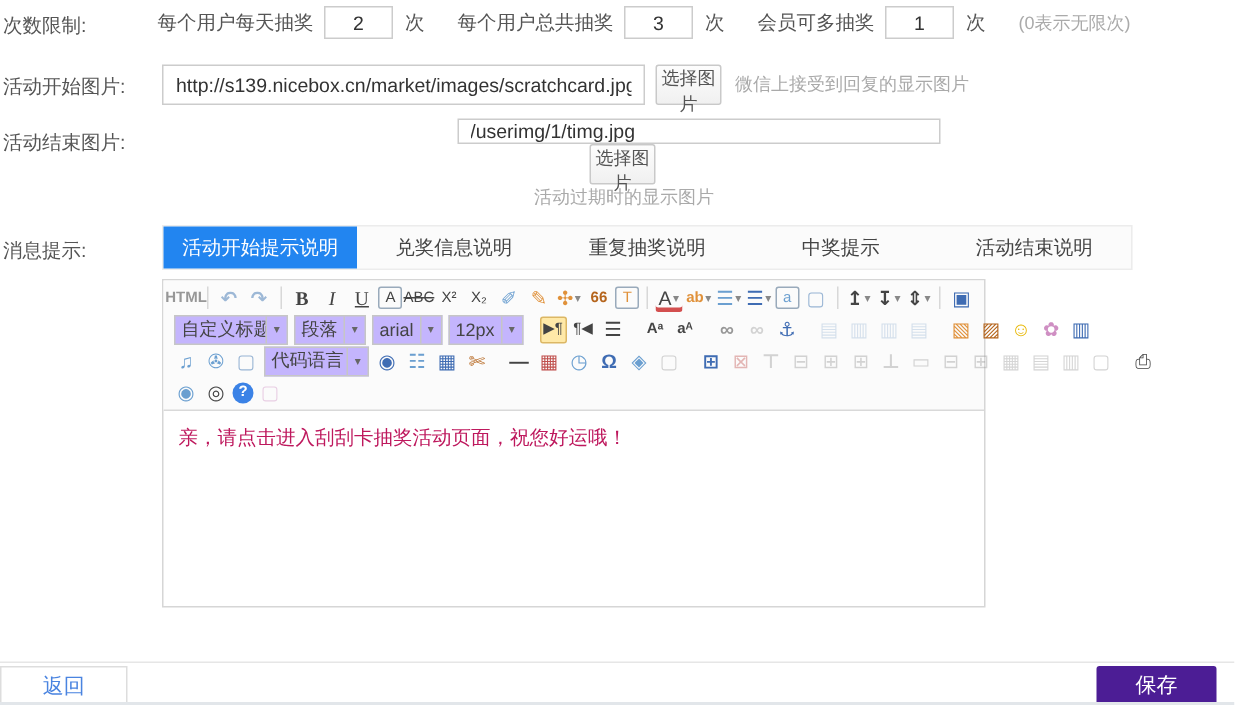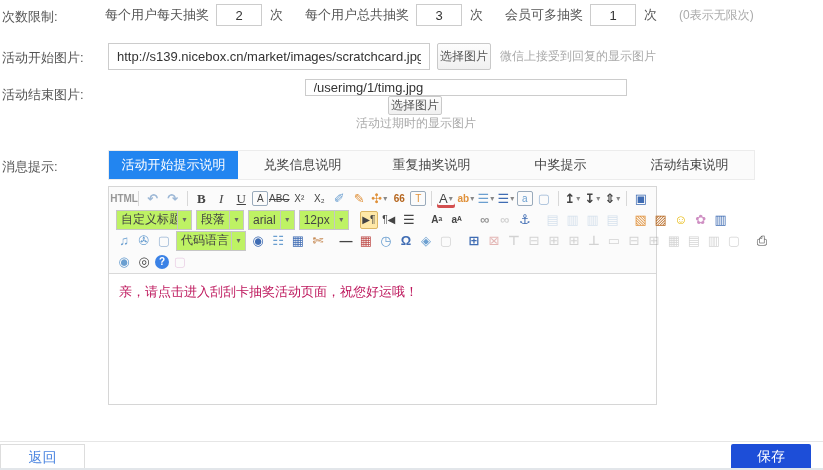--- a/index.html
+++ b/index.html
@@ -17,21 +17,21 @@
   .num-input { width:46px; height:22px; border:1px solid #ccc; text-align:center;
     font-size:13px; color:#333; outline:none; }
   .hint { font-size:12px; color:#aaa; }
 
   
   .r2 { top:42px; height:28px; }
   .r3 { top:79px; height:28px;flex-direction:column; }
   .r2 .lbl,.r3 .lbl { top:7px; }
   .url-input { margin-left:108px; width:322px; height:27px; border:1px solid #ccc;
     padding:0 8px; font-size:13px; color:#333; outline:none; }
-  .pick-btn { margin-left:7px; width:54px; height:27px; border:1px solid #c9c9c9;
+  .pick-btn { margin-left:7px; width:44px; height:27px; border:1px solid #c9c9c9;
     background:linear-gradient(#fdfdfd,#f0f0f0); font-size:12px; color:#555;
     border-radius:2px; cursor:pointer; font-family:inherit; }
   .r2 .hint,.r3 .hint { margin-left:9px; }
 
   
   .r4 { top:114px; height:27px; }
   .r4 .lbl { top:6px; }
   .grp-wrap { margin-left:108px; display:flex; }
   .grp-btn { width:62px; height:26px; background:#fff; border:1px solid #ddd;
     border-left:none; font-size:13px; color:#444; line-height:24px; text-align:center;
@@ -51,21 +51,21 @@
   .editor { position:absolute; left:108px; top:186px; width:549px; height:219px;
     border:1px solid #d6d6d6; background:#fff; }
   .toolbar { background:#fbfbfb; border-bottom:1px solid #d9d9d9; padding:1px 2px; }
   .tb-row { display:flex; align-items:center; height:21px; padding:0 3px; }
   .tb-icon { min-width:18px; height:18px; line-height:17px; text-align:center;
     font-size:13px; margin:0 1px; border-radius:2px; cursor:pointer; color:#556;
     display:inline-flex; align-items:center; justify-content:center; padding:0 1px; }
   .tb-sep { width:1px; height:15px; background:#d8d8d8; margin:0 4px; }
   .tb-gap { flex:1; }
   .tb-dd { font-size:8px; color:#888; margin-left:1px; }
-  .tb-select { height:20px; border:1px solid #c6c6c6; background:#bef264; display:flex;
+  .tb-select { height:20px; border:1px solid #c6c6c6; background:#c4b5fd; display:flex;
     align-items:center; margin:0 2px; cursor:pointer; }
   .tb-select .sel-label { flex:1; font-size:12px; color:#444; padding:0 4px;
     overflow:hidden; white-space:nowrap; }
   .tb-select .sel-arrow { width:14px; height:100%; border-left:1px solid #c6c6c6;
     font-size:8px; color:#666; display:flex; align-items:center; justify-content:center; }
   .c-dark{color:#444} .c-gray{color:#979797} .c-blue{color:#6b9fd0} .c-dblue{color:#3f6cb3}
   .c-lblue{color:#9db8d6} .c-orange{color:#e0913a} .c-brown{color:#b5651d}
   .c-red{color:#c0504d} .c-yellow{color:#e8b702} .c-pink{color:#cf8fc3}
   .b{font-weight:bold} .i{font-style:italic} .u{text-decoration:underline}
   .serif{font-family:"Liberation Serif","DejaVu Serif",serif}
@@ -77,21 +77,21 @@
   .active-ic{background:#ffe9a8; border:1px solid #dcb765}
   .content { padding:9px 10px; font-size:13px; color:#be185d; height:131px; outline:none; }
 
   
   .footer { position:absolute; left:0; top:441px; width:823px; height:29px;
     border-top:1px solid #e6e6e6; background:#fff; }
   .back-btn { position:absolute; left:0; top:2px; width:85px; height:28px;
     background:#fff; border:1px solid #ddd; color:#4a84e0; font-size:14px;
     cursor:pointer; font-family:inherit; }
   .save-btn { position:absolute; right:12px; top:2px; width:80px; height:26px;
-    background:#1d4ed8; border:none; color:#fff; font-size:14px; border-radius:2px;
+    background:#4c1d95; border:none; color:#fff; font-size:14px; border-radius:2px;
     cursor:pointer; font-family:inherit; }
   .bottom-edge { position:absolute; left:0; bottom:0; width:823px; height:2px; background:#e2e6ea; }
 </style>
 </head>
 <body>
 
 <div class="page">
 
   <div class="row r1">
     <span class="lbl">次数限制:</span>

